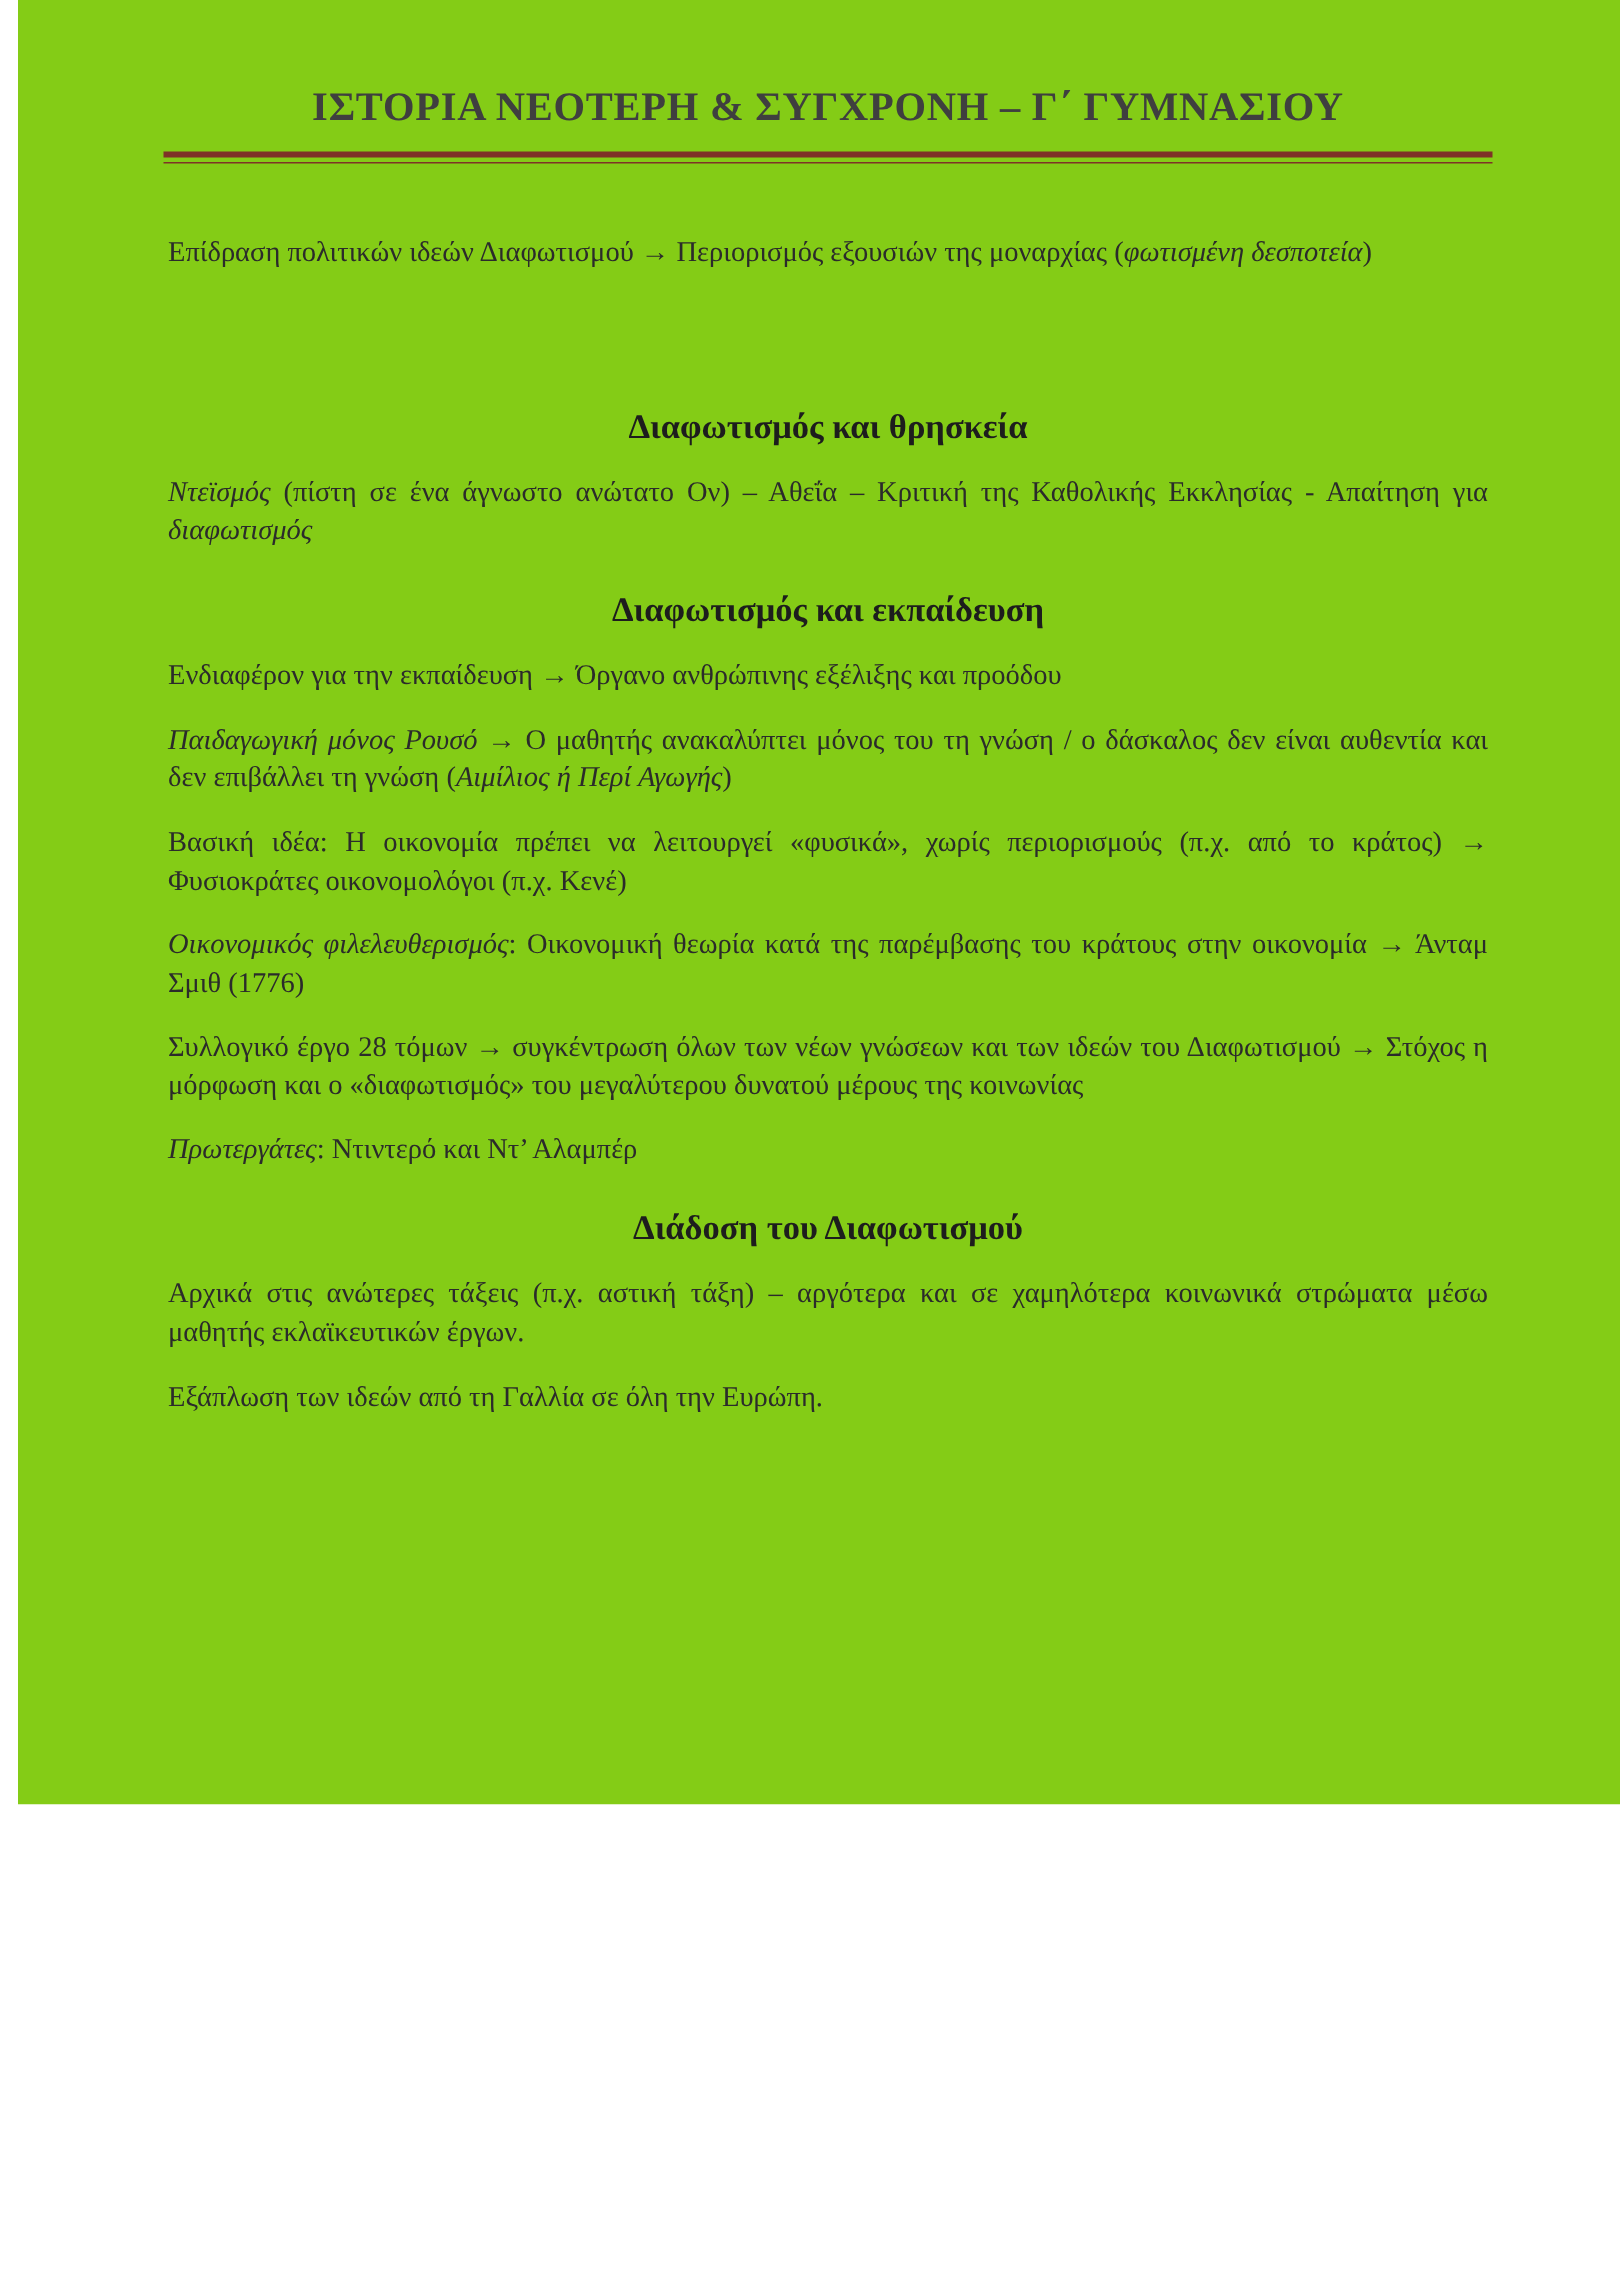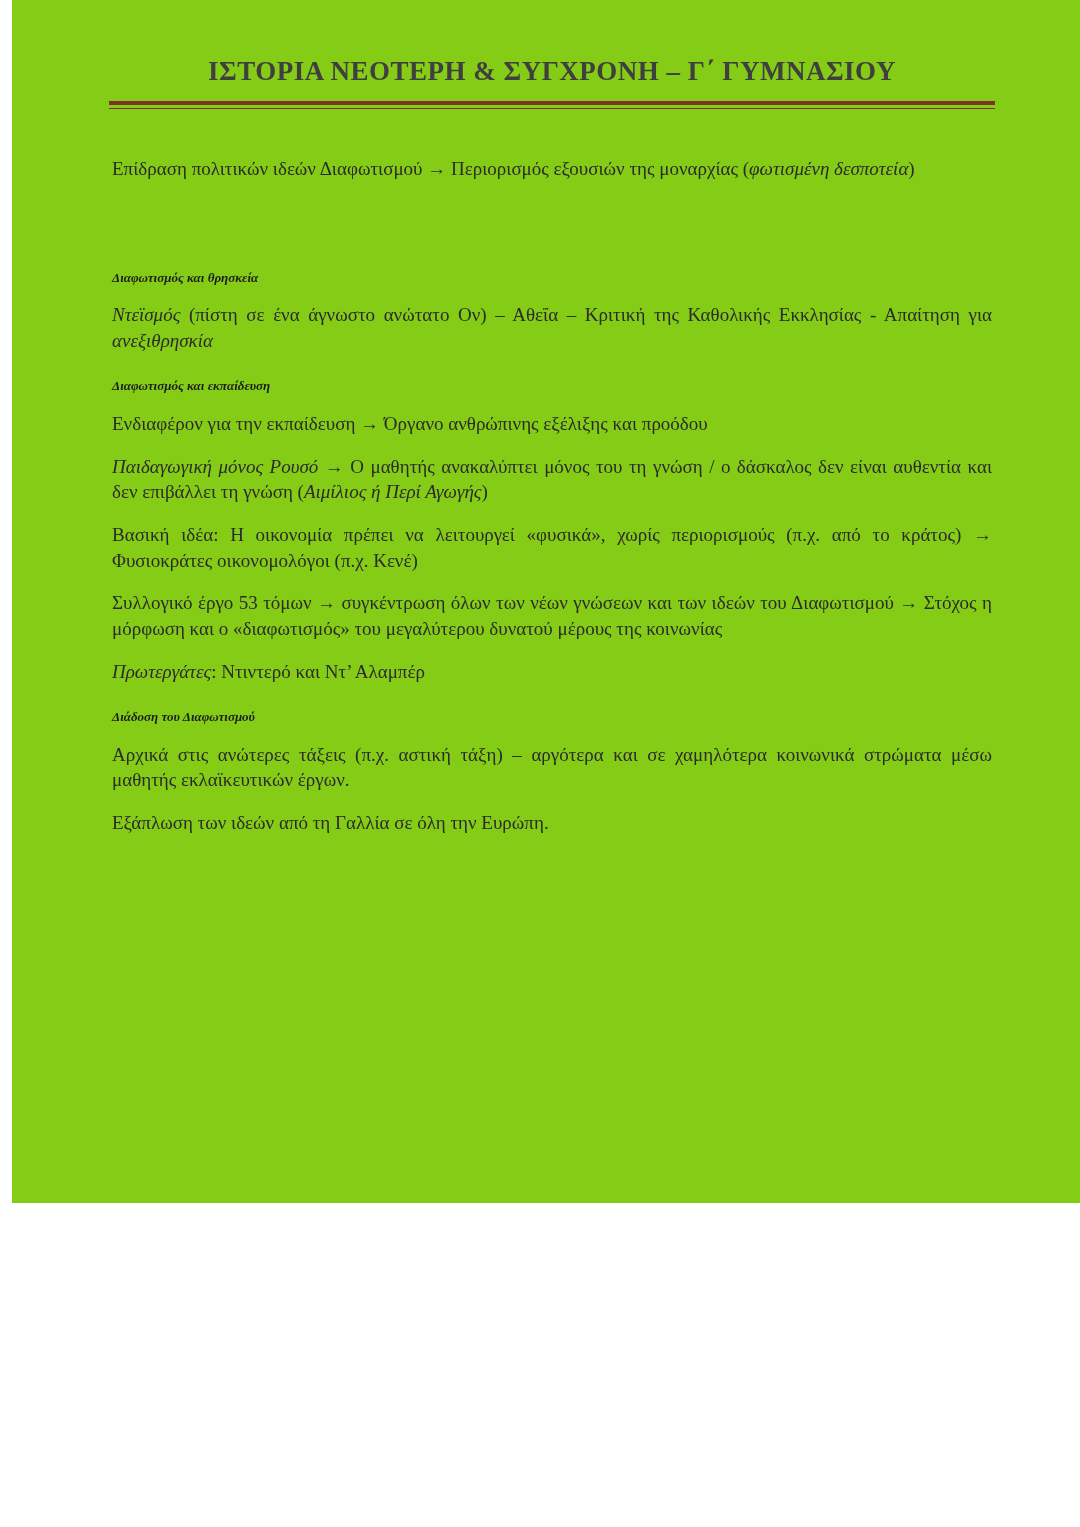--- a/index.html
+++ b/index.html
@@ -44,26 +44,25 @@
     left: 100px;
     width: 880px;
     font-size: 19px;
     line-height: 1.35;
     text-align: justify;
   }
   .doc-body p.paragraph {
     margin: 0 0 17px 0;
   }
   .doc-body h2.heading {
-    font-size: 13px;
+    font-size: 23px;
     font-weight: bold;
     color: #1d1d1d;
     margin: 24px 0 16px 0;
-    text-align: left;
-    font-style: italic;
+    text-align: center;
   }
   .doc-body .spacer {
     height: 46px;
   }
   .italic { font-style: italic; }
   .page-number {
     position: absolute;
     top: 1368px;
     left: 100px;
     width: 880px;
@@ -78,26 +77,27 @@
 <div class="page">
 
   <div class="doc-header">ΙΣΤΟΡΙΑ ΝΕΟΤΕΡΗ &amp; ΣΥΓΧΡΟΝΗ – Γ΄ ΓΥΜΝΑΣΙΟΥ</div>
 
   <div class="header-rule"></div>
 
   <div class="doc-body">
       <p class="paragraph"><span>Επίδραση πολιτικών ιδεών Διαφωτισμού → Περιορισμός εξουσιών της μοναρχίας (</span><span class="italic">φωτισμένη δεσποτεία</span><span>)</span></p>
       <div class="spacer"></div>
       <h2 class="heading"><span>Διαφωτισμός και θρησκεία</span></h2>
-      <p class="paragraph"><span class="italic">Ντεϊσμός</span><span> (πίστη σε ένα άγνωστο ανώτατο Ον) – Αθεΐα – Κριτική της Καθολικής Εκκλησίας - Απαίτηση για </span><span class="italic">ανεξιθρησκία</span></p>
+      <p class="paragraph"><span class="italic">Ντεϊσμός</span><span> (πίστη σε ένα άγνωστο ανώτατο Ον) – Αθεΐα – Κριτική της Καθολικής Εκκλησίας - Απαίτηση για </span><span class="italic">διαφωτισμός</span></p>
       <h2 class="heading"><span>Διαφωτισμός και εκπαίδευση</span></h2>
       <p class="paragraph"><span>Ενδιαφέρον για την εκπαίδευση → Όργανο ανθρώπινης εξέλιξης και προόδου</span></p>
       <p class="paragraph"><span class="italic">Παιδαγωγική μόνος Ρουσό</span><span> → Ο μαθητής ανακαλύπτει μόνος του τη γνώση / ο  δάσκαλος δεν είναι αυθεντία και δεν επιβάλλει τη γνώση (</span><span class="italic">Αιμίλιος ή Περί Αγωγής</span><span>)</span></p>
       <p class="paragraph"><span>Βασική ιδέα: Η οικονομία πρέπει να λειτουργεί «φυσικά», χωρίς περιορισμούς (π.χ. από το κράτος) → Φυσιοκράτες οικονομολόγοι (π.χ. Κενέ)</span></p>
-      <p class="paragraph"><span>Συλλογικό έργο 53 τόμων → συγκέντρωση όλων των νέων γνώσεων και των ιδεών του Διαφωτισμού → Στόχος η μόρφωση και ο «διαφωτισμός» του μεγαλύτερου δυνατού μέρους της κοινωνίας</span></p>
+      <p class="paragraph"><span class="italic">Οικονομικός φιλελευθερισμός</span><span>: Οικονομική θεωρία κατά της παρέμβασης του κράτους στην οικονομία → Άνταμ Σμιθ (1776)</span></p>
+      <p class="paragraph"><span>Συλλογικό έργο 28 τόμων → συγκέντρωση όλων των νέων γνώσεων και των ιδεών του Διαφωτισμού → Στόχος η μόρφωση και ο «διαφωτισμός» του μεγαλύτερου δυνατού μέρους της κοινωνίας</span></p>
       <p class="paragraph"><span class="italic">Πρωτεργάτες</span><span>: Ντιντερό και Ντ’ Αλαμπέρ</span></p>
       <h2 class="heading"><span>Διάδοση του Διαφωτισμού</span></h2>
       <p class="paragraph"><span>Αρχικά στις ανώτερες τάξεις (π.χ. αστική τάξη) – αργότερα και σε χαμηλότερα κοινωνικά στρώματα μέσω μαθητής εκλαϊκευτικών έργων.</span></p>
       <p class="paragraph"><span>Εξάπλωση των ιδεών από τη Γαλλία σε όλη την Ευρώπη.</span></p>
     </div>
 
   <div class="footer-rule"></div>
 
   <div class="page-number">Σελίδα 2</div>
 

